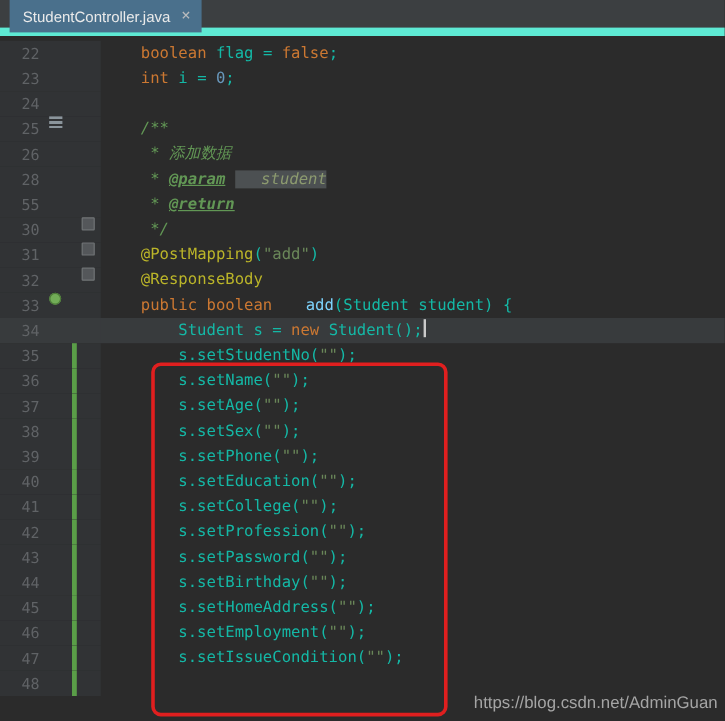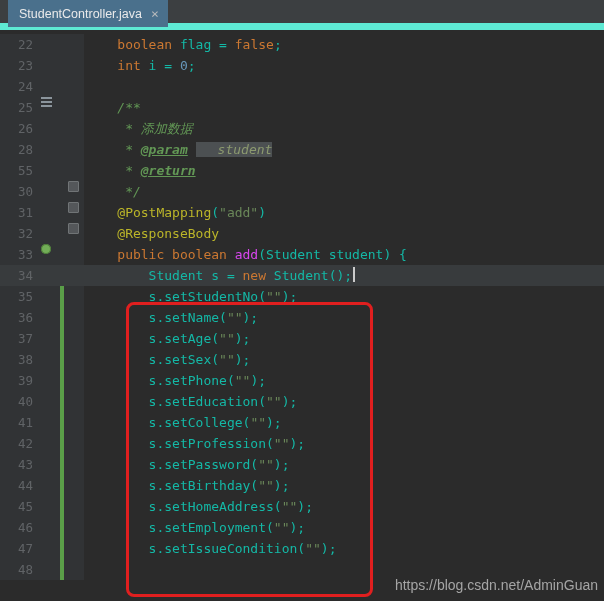--- a/index.html
+++ b/index.html
@@ -32,21 +32,21 @@
   .foldcol{width:19px;flex:none;display:flex;justify-content:center;align-items:center;}
   .foldbox{width:9px;height:9px;background:#54575a;border:1px solid #707476;border-radius:1px;box-sizing:content-box;}
   .doclines{width:11px;height:10px;background:repeating-linear-gradient(to bottom,#8b959c 0 2px,rgba(0,0,0,0) 2px 4px);}
   .springdot{width:10px;height:10px;border-radius:50%;background:#72ad57;box-shadow:inset 0 0 0 1px #4c7a38;}
   .code{white-space:pre;padding-left:2px;color:#a9b7c6;}
   .tk-plain{color:#14b8a6;}
   .tk-kw{color:#cc7832;}
   .tk-num{color:#6897bb;}
   .tk-str{color:#6a8759;}
   .tk-ann{color:#bbb529;}
-  .tk-meth{color:#d946ef;}
+  .tk-meth{color:#7dd3fc;margin-left:20px;}
   .tk-doc{color:#629755;font-style:italic;}
   .tk-doctag{color:#629755;font-style:italic;font-weight:bold;text-decoration:underline;}
   .tk-docval{color:#8c9a6f;background:#4c5052;font-style:italic;padding-left:22px;}
   .caret{display:inline-block;width:1.5px;height:15px;background:#cbcbcb;vertical-align:-2px;margin-left:1px;}
   
   .redbox{
     position:absolute;left:126px;top:302px;width:247px;height:295px;
     border:3px solid #e01f1f;border-radius:8px;pointer-events:none;box-sizing:border-box;
   }
   .watermark{

